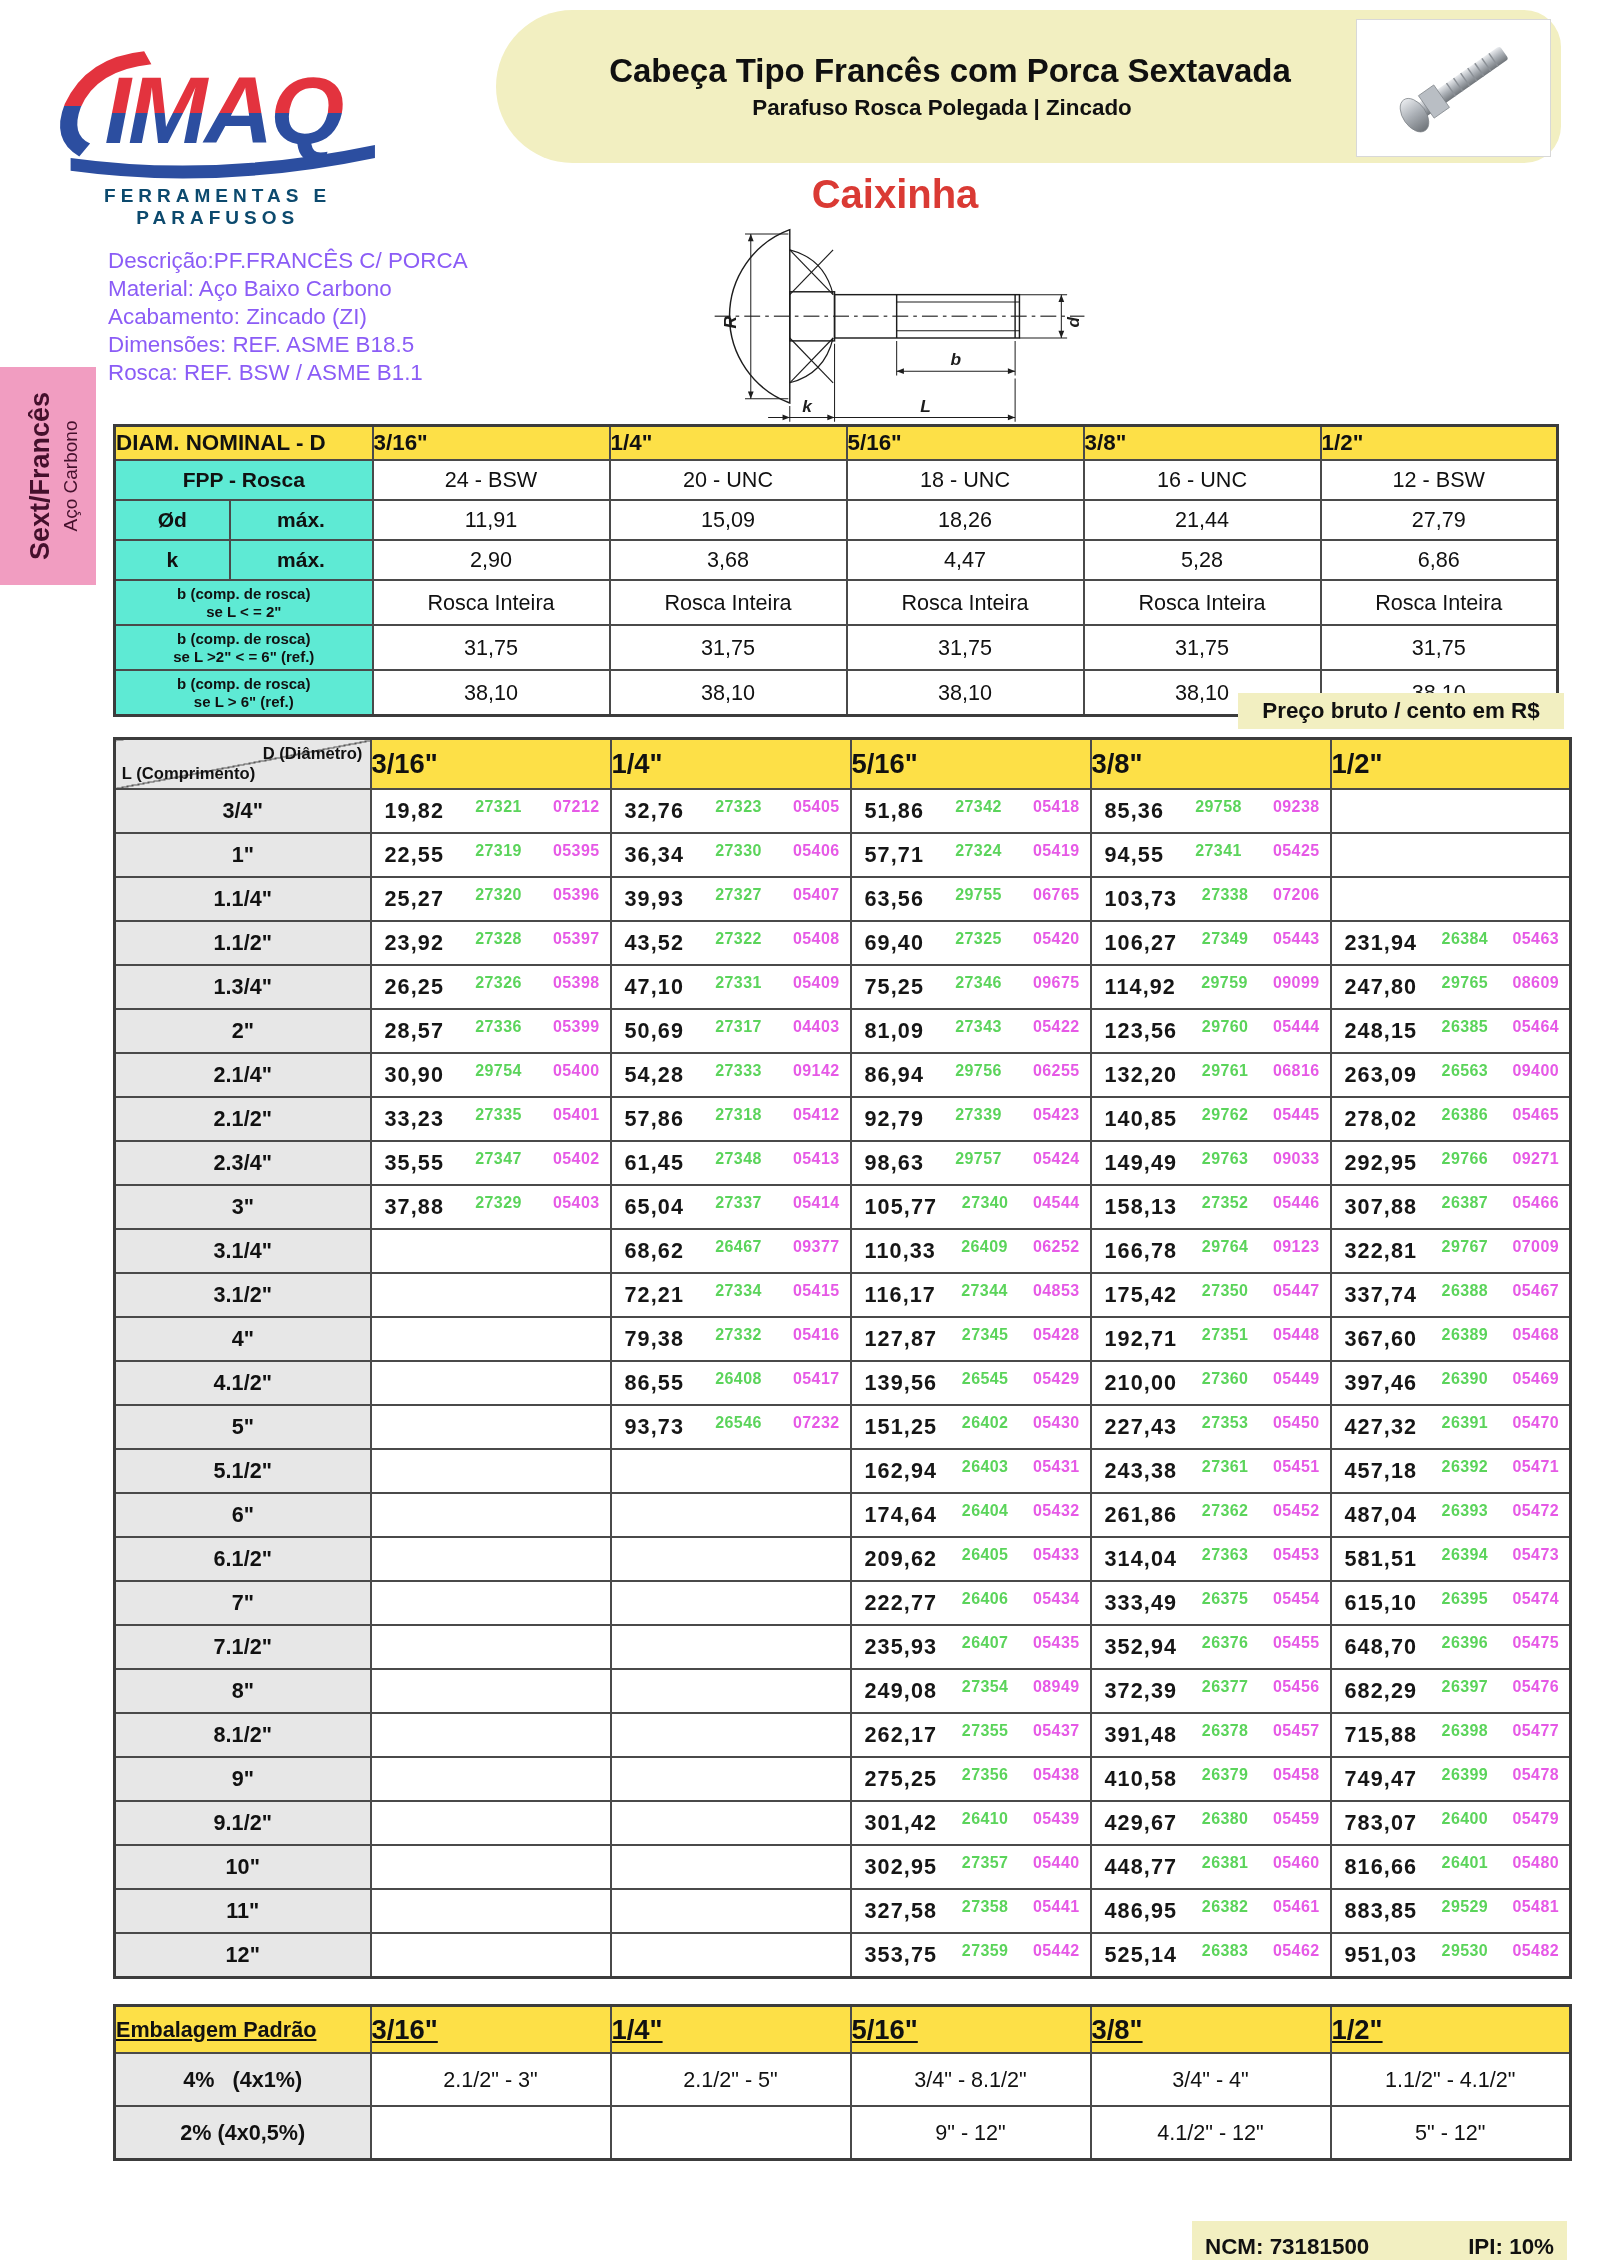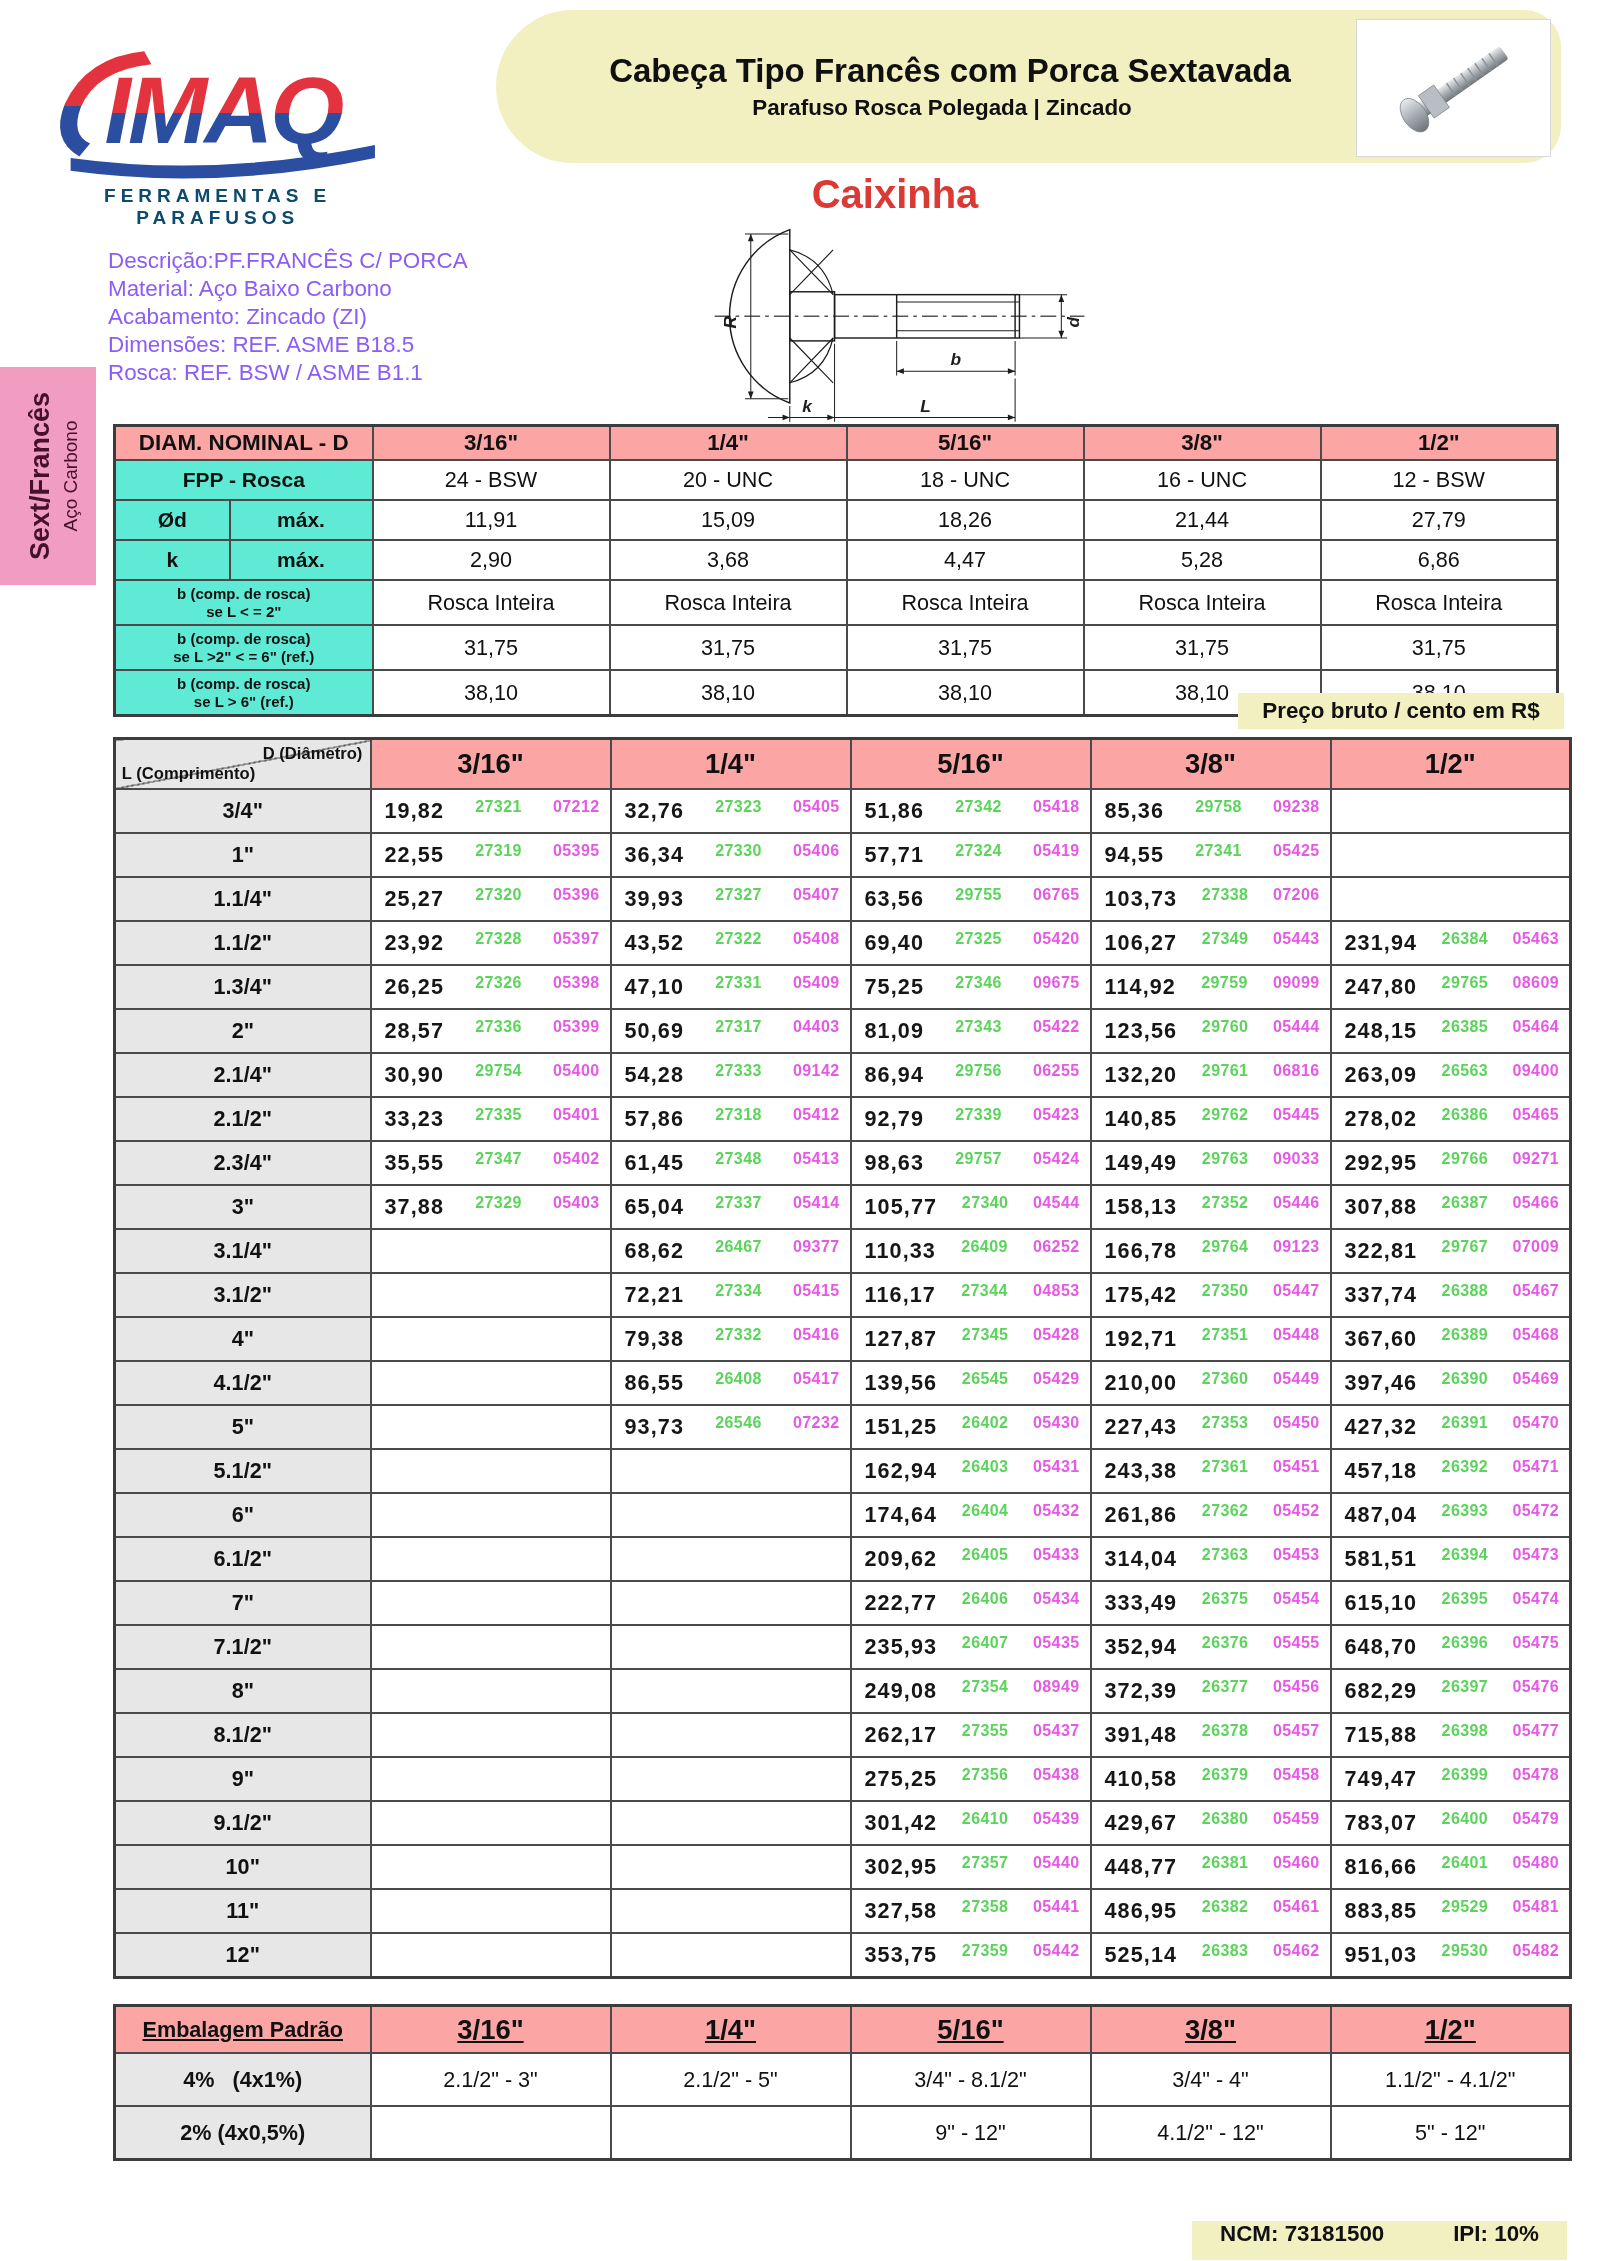--- a/index.html
+++ b/index.html
@@ -33,39 +33,39 @@
   .tab-line2{position:absolute;left:71px;top:109px;white-space:nowrap;
              transform:translate(-50%,-50%) rotate(-90deg);
              font-size:19px;color:#44102c;}
 
   
   table{border-collapse:collapse;table-layout:fixed;}
   .grid{border:3.6px solid #3c3c3c;}
   .grid th,.grid td{border-left:2.2px solid #4a4a4a;border-right:2.2px solid #4a4a4a;
         border-top:2.9px solid #4a4a4a;border-bottom:2.9px solid #4a4a4a;
         padding:0;overflow:hidden;}
-  .hd{background:#fca5a5;text-align:center;vertical-align:middle;}
+  .hd{background:#fde047;text-align:left;vertical-align:middle;}
   .valcell{background:#ffffff;text-align:center;vertical-align:middle;font-size:21.6px;}
 
   
   .spec{left:113px;top:424px;}
   .spec th{font-size:22.4px;font-weight:bold;height:32px;}
   .spec td{height:38px;}
   .spec tr.small td{height:43px;}
   .lbl{background:#5eead4;text-align:center;vertical-align:middle;
        font-weight:bold;font-size:21px;}
   .lbl.small{font-size:15px;line-height:17.3px;font-weight:bold;}
 
   
   .price-note{top:693px;left:1238px;width:326px;height:36px;background:#f2efc1;
               font-size:22.4px;font-weight:bold;display:flex;align-items:center;
               justify-content:center;}
   .footer-note{top:2221px;left:1192px;width:375px;height:39px;background:#f2efc1;
-               font-size:22.4px;font-weight:bold;display:flex;align-items:flex-start;
-               justify-content:space-between;padding:0 28px;box-sizing:border-box;}
+               font-size:22.4px;font-weight:bold;display:flex;align-items:flex-end;
+               justify-content:space-between;padding:0 13px;box-sizing:border-box;}
 
   
   .price{left:113px;top:737px;}
   .price thead th{height:48px;font-size:27.4px;font-weight:bold;}
   .price tbody td{height:42px;}
   .rowlbl{background:#e7e7e7;text-align:center;vertical-align:middle;
           font-weight:bold;font-size:21.6px;}
   .corner{background:#e7e7e7 linear-gradient(to bottom right,
           transparent 49.4%, #555 49.4%, #555 50.8%, transparent 50.8%);
           position:relative;}

